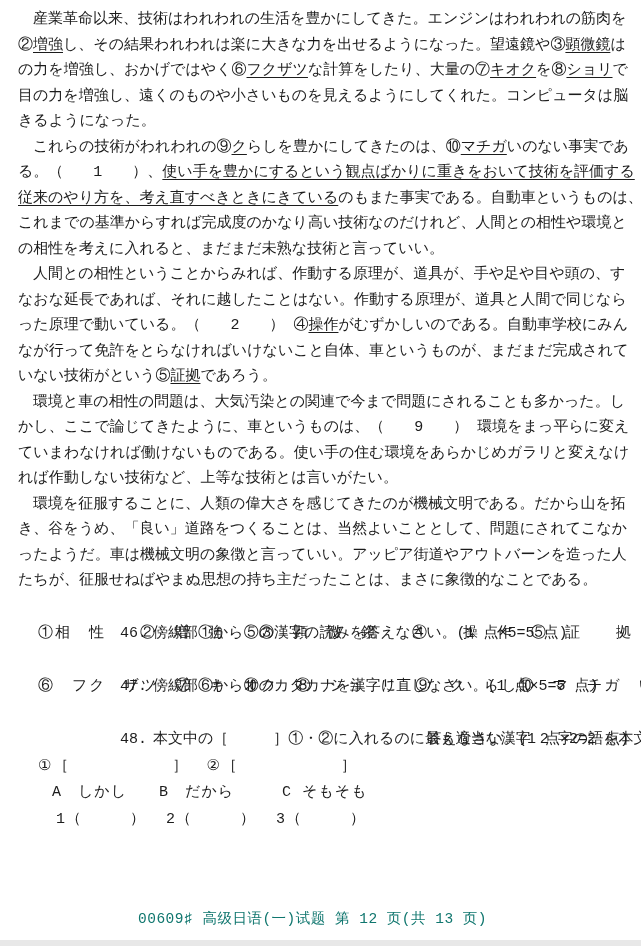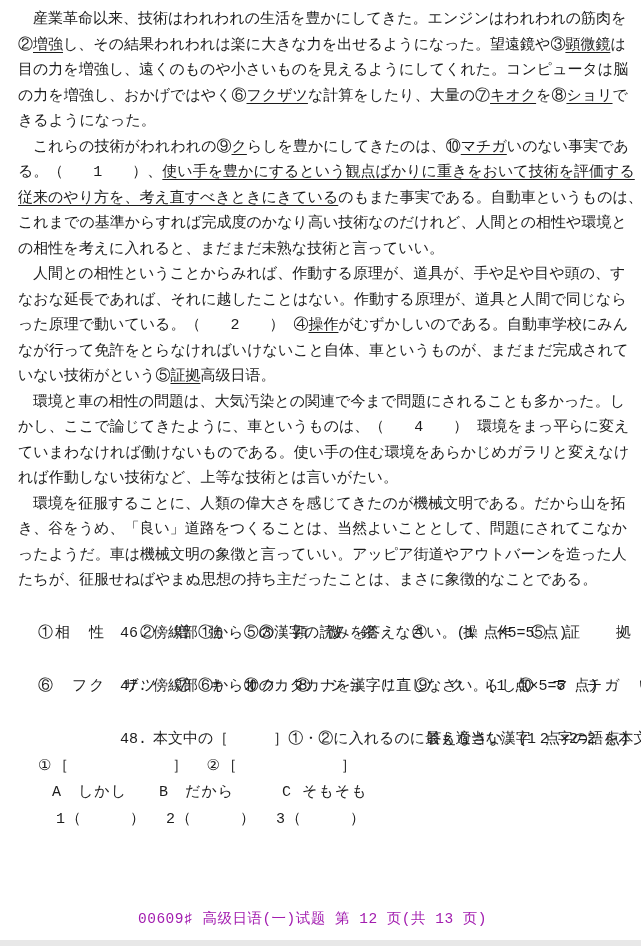--- a/index.html
+++ b/index.html
@@ -35,46 +35,46 @@
   .ansrow{padding-left:20px;letter-spacing:2px;}
   .options-row{padding-left:34px;letter-spacing:1px;}
   .answers-row{padding-left:38px;letter-spacing:1px;}
   .footer{
     position:absolute;
     left:0;right:16px;
     bottom:12px;
     text-align:center;
     font-size:14.5px;
     letter-spacing:0.5px;
-    color:#a21caf;
+    color:#0f766e;
   }
 </style>
 </head>
 <body>
 
 <div class="page">
 
   <div class="passage" id="passage">
       <div class="bline"><span>　産業革命以来、技術はわれわれの生活を豊かにしてきた。エンジンはわれわれの筋肉を</span></div>
       <div class="bline"><span>②</span><span class="u">増強</span><span>し、その結果われわれは楽に大きな力を出せるようになった。望遠鏡や③</span><span class="u">顕微鏡</span><span>は</span></div>
+      <div class="bline"><span>の力を増強し、おかげではやく⑥</span><span class="u">フクザツ</span><span>な計算をしたり、大量の⑦</span><span class="u">キオク</span><span>を⑧</span><span class="u">ショリ</span><span>で</span></div>
       <div class="bline"><span>目の力を増強し、遠くのものや小さいものを見えるようにしてくれた。コンピュータは脳</span></div>
-      <div class="bline"><span>の力を増強し、おかげではやく⑥</span><span class="u">フクザツ</span><span>な計算をしたり、大量の⑦</span><span class="u">キオク</span><span>を⑧</span><span class="u">ショリ</span><span>で</span></div>
       <div class="bline"><span>きるようになった。</span></div>
       <div class="bline"><span>　これらの技術がわれわれの⑨</span><span class="u">ク</span><span>らしを豊かにしてきたのは、⑩</span><span class="u">マチガ</span><span>いのない事実であ</span></div>
       <div class="bline"><span>る。（　　1　　）、</span><span class="u">使い手を豊かにするという観点ばかりに重きをおいて技術を評価する</span></div>
       <div class="bline"><span class="u">従来のやり方を、考え直すべきときにきている</span><span>のもまた事実である。自動車というものは、</span></div>
       <div class="bline"><span>これまでの基準からすれば完成度のかなり高い技術なのだけれど、人間との相性や環境と</span></div>
       <div class="bline"><span>の相性を考えに入れると、まだまだ未熟な技術と言っていい。</span></div>
       <div class="bline"><span>　人間との相性ということからみれば、作動する原理が、道具が、手や足や目や頭の、す</span></div>
       <div class="bline"><span>なおな延長であれば、それに越したことはない。作動する原理が、道具と人間で同じなら</span></div>
       <div class="bline"><span>った原理で動いている。（　　2　　） ④</span><span class="u">操作</span><span>がむずかしいのである。自動車学校にみん</span></div>
       <div class="bline"><span>なが行って免許をとらなければいけないこと自体、車というものが、まだまだ完成されて</span></div>
-      <div class="bline"><span>いない技術がという⑤</span><span class="u">証拠</span><span>高级日语。</span></div>
+      <div class="bline"><span>いない技術がという⑤</span><span class="u">証拠</span><span>であろう。</span></div>
       <div class="bline"><span>　環境と車の相性の問題は、大気汚染との関連で今まで問題にされることも多かった。し</span></div>
-      <div class="bline"><span>かし、ここで論じてきたように、車というものは、（　　4　　） 環境をまっ平らに変え</span></div>
+      <div class="bline"><span>かし、ここで論じてきたように、車というものは、（　　9　　） 環境をまっ平らに変え</span></div>
       <div class="bline"><span>ていまわなければ働けないものである。使い手の住む環境をあらかじめガラリと変えなけ</span></div>
       <div class="bline"><span>れば作動しない技術など、上等な技術とは言いがたい。</span></div>
       <div class="bline"><span>　環境を征服することに、人類の偉大さを感じてきたのが機械文明である。だから山を拓</span></div>
       <div class="bline"><span>き、谷をうめ、「良い」道路をつくることは、当然よいこととして、問題にされてこなか</span></div>
       <div class="bline"><span>ったようだ。車は機械文明の象徴と言っていい。アッピア街道やアウトバーンを造った人</span></div>
       <div class="bline"><span>たちが、征服せねばやまぬ思想の持ち主だったことは、まさに象徴的なことである。</span></div>
     </div>
 
   <div class="questions">
 

